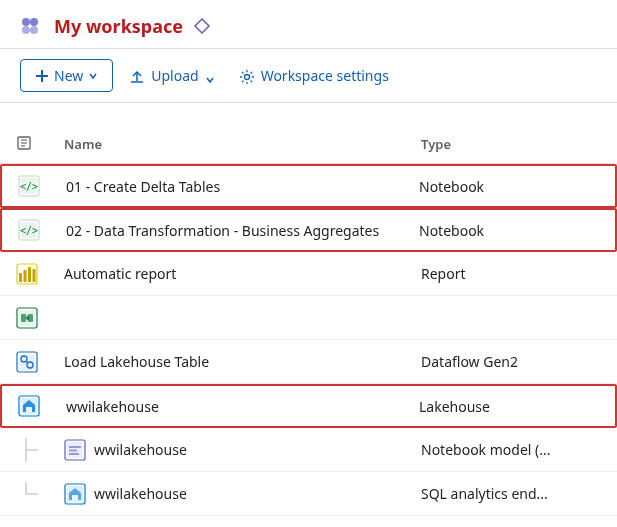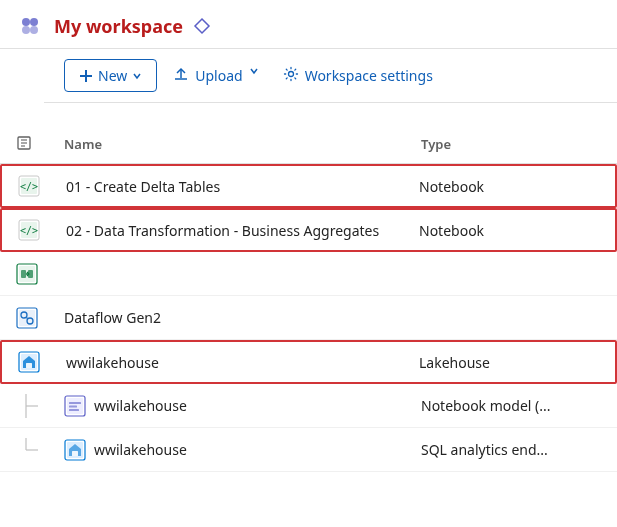--- a/index.html
+++ b/index.html
@@ -30,21 +30,20 @@
       font-weight: 700;
       color: #b91c1c;
     }
 
     .toolbar {
       display: flex;
       align-items: center;
       padding: 10px 20px;
       gap: 8px;
       border-bottom: 1px solid #e0e0e0;
-      margin-left: 44px;
     }
 
     .btn {
       display: flex;
       align-items: center;
       gap: 5px;
       padding: 6px 14px;
       border-radius: 4px;
       border: 1px solid #d1d1d1;
       background: #fff;
@@ -54,21 +53,21 @@
       font-family: inherit;
     }
 
     .btn-new {
       border-color: #1160b7;
       color: #1160b7;
     }
 
     .toolbar-link {
       display: flex;
-      align-items: flex-start;
+      align-items: flex-end;
       gap: 6px;
       color: #1160b7;
       font-size: 14px;
       cursor: pointer;
       padding: 6px 8px;
       border-radius: 4px;
       border: none;
       background: none;
       font-family: inherit;
     }
@@ -210,20 +209,33 @@
       <svg width="22" height="22" viewBox="0 0 22 22" fill="none">
         <rect x="1" y="1" width="20" height="20" rx="2" fill="#fff" stroke="#c8c8c8" stroke-width="1"></rect>
         <rect x="3" y="3" width="16" height="16" rx="1" fill="#e8f4ec"></rect>
         <text x="11" y="15" text-anchor="middle" font-size="10" fill="#107c41" font-family="monospace">&lt;/&gt;</text>
       </svg>
     </div>
     <div class="row-name">02 - Data Transformation - Business Aggregates</div>
     <div class="row-type">Notebook</div>
   </div>
 
+  <div class="table-row">
+    <div class="row-icon">
+      <svg width="22" height="22" viewBox="0 0 22 22" fill="none">
+        <rect x="1" y="1" width="20" height="20" rx="2" fill="#fff" stroke="#e0d000" stroke-width="1.2"></rect>
+        <rect x="3" y="10" width="3" height="9" rx="0.5" fill="#c8a000"></rect>
+        <rect x="7.5" y="7" width="3" height="12" rx="0.5" fill="#c8a000"></rect>
+        <rect x="12" y="4" width="3" height="15" rx="0.5" fill="#c8a000"></rect>
+        <rect x="16.5" y="6" width="3" height="13" rx="0.5" fill="#c8a000"></rect>
+      </svg>
+    </div>
+    <div class="row-name">Automatic report</div>
+    <div class="row-type">Report</div>
+  </div>
 
   <div class="table-row">
     <div class="row-icon">
       <svg width="22" height="22" viewBox="0 0 22 22" fill="none">
         <rect x="1" y="1" width="20" height="20" rx="2" fill="#fff" stroke="#107c41" stroke-width="1.2"></rect>
         <rect x="3" y="3" width="16" height="16" rx="1" fill="#e8f5ed"></rect>
         <rect x="5" y="7" width="5" height="8" rx="1" fill="#107c41" opacity="0.7"></rect>
         <rect x="12" y="7" width="5" height="8" rx="1" fill="#107c41" opacity="0.7"></rect>
         <line x1="10" y1="11" x2="12" y2="11" stroke="#107c41" stroke-width="1.5"></line>
         <polyline points="11,9 13,11 11,13" stroke="#107c41" stroke-width="1.2" fill="none"></polyline>
@@ -234,20 +246,21 @@
   <div class="table-row">
     <div class="row-icon">
       <svg width="22" height="22" viewBox="0 0 22 22" fill="none">
         <rect x="1" y="1" width="20" height="20" rx="2" fill="#fff" stroke="#1B6EC2" stroke-width="1.2"></rect>
         <rect x="3" y="3" width="16" height="16" rx="1" fill="#e8f0fa"></rect>
         <circle cx="8" cy="8" r="3" stroke="#1B6EC2" stroke-width="1.3" fill="none"></circle>
         <circle cx="14" cy="14" r="3" stroke="#1B6EC2" stroke-width="1.3" fill="none"></circle>
         <line x1="10.5" y1="10.5" x2="11.5" y2="11.5" stroke="#1B6EC2" stroke-width="1.2"></line>
       </svg>
     </div>
+    <div class="row-name">Load Lakehouse Table</div>
     <div class="row-type">Dataflow Gen2</div>
   </div>
 
   <div class="table-row highlighted">
     <div class="row-icon">
       <svg width="22" height="22" viewBox="0 0 22 22" fill="none">
         <rect x="1" y="1" width="20" height="20" rx="2" fill="#fff" stroke="#0078d4" stroke-width="1.2"></rect>
         <rect x="3" y="3" width="16" height="16" rx="1" fill="#dceeff"></rect>
         <path d="M11 5 L17 10 L17 17 L5 17 L5 10 Z" fill="#0078d4" opacity="0.8"></path>
         <rect x="8" y="12" width="6" height="5" rx="0.5" fill="#fff" opacity="0.9"></rect>

